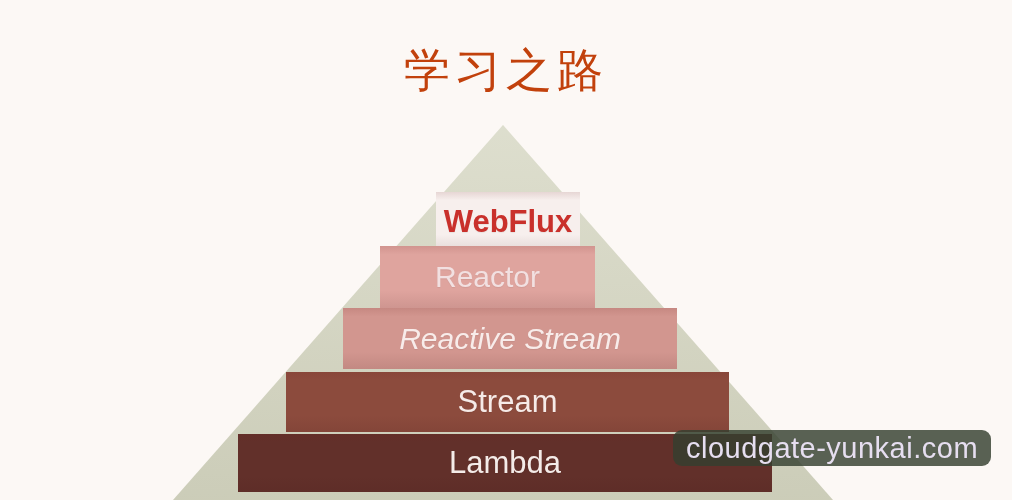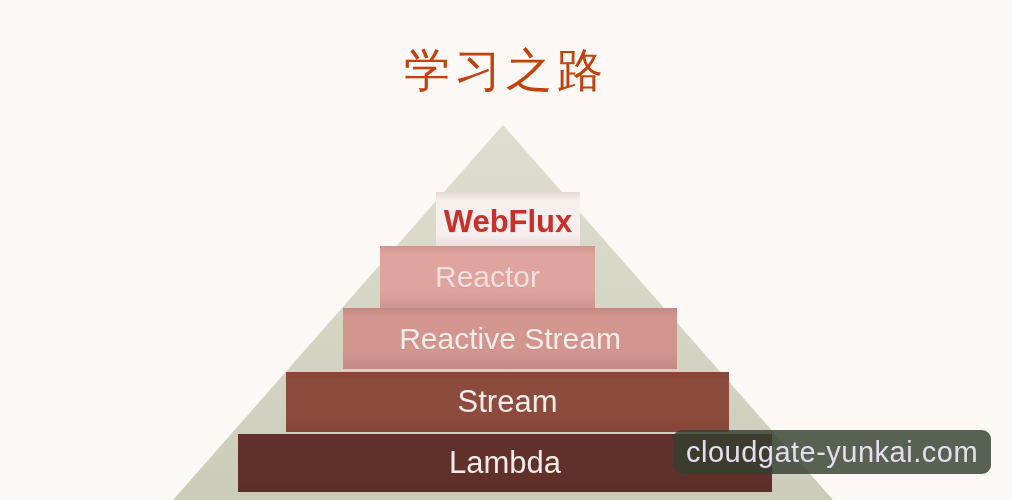--- a/index.html
+++ b/index.html
@@ -53,35 +53,35 @@
     inset: 0;
     pointer-events: none;
     background: linear-gradient(180deg,
       rgba(110,35,35,0.12) 0%,
       rgba(110,35,35,0.00) 14%,
       rgba(255,255,255,0.00) 72%,
       rgba(60,20,20,0.10) 100%);
   }
   .lvl-0 { left: 436px; top: 192px; width: 144px; height: 59px; font-size: 31px; font-weight: 700; }
   .lvl-1 { left: 380px; top: 246px; width: 215px; height: 62px; }
-  .lvl-2 { left: 343px; top: 308px; width: 334px; height: 61px; }
+  .lvl-2 { left: 343px; top: 308px; width: 334px; height: 61px; font-style: italic; }
   .lvl-3 { left: 286px; top: 372px; width: 443px; height: 60px; font-size: 31px; }
   .lvl-4 { left: 238px; top: 434px; width: 534px; height: 58px; font-size: 31px; }
   .level-label {
     position: relative;
     z-index: 1;
     text-shadow: 0 1px 1px rgba(0,0,0,0.06);
   }
   
   .watermark {
     position: absolute;
     left: 673px;
     top: 430px;
     width: 318px;
-    height: 44px;
+    height: 36px;
     border-radius: 9px;
     display: flex;
     align-items: center;
     justify-content: center;
     font-size: 29px;
     letter-spacing: 0.5px;
     z-index: 5;
   }
 </style>
 </head>

